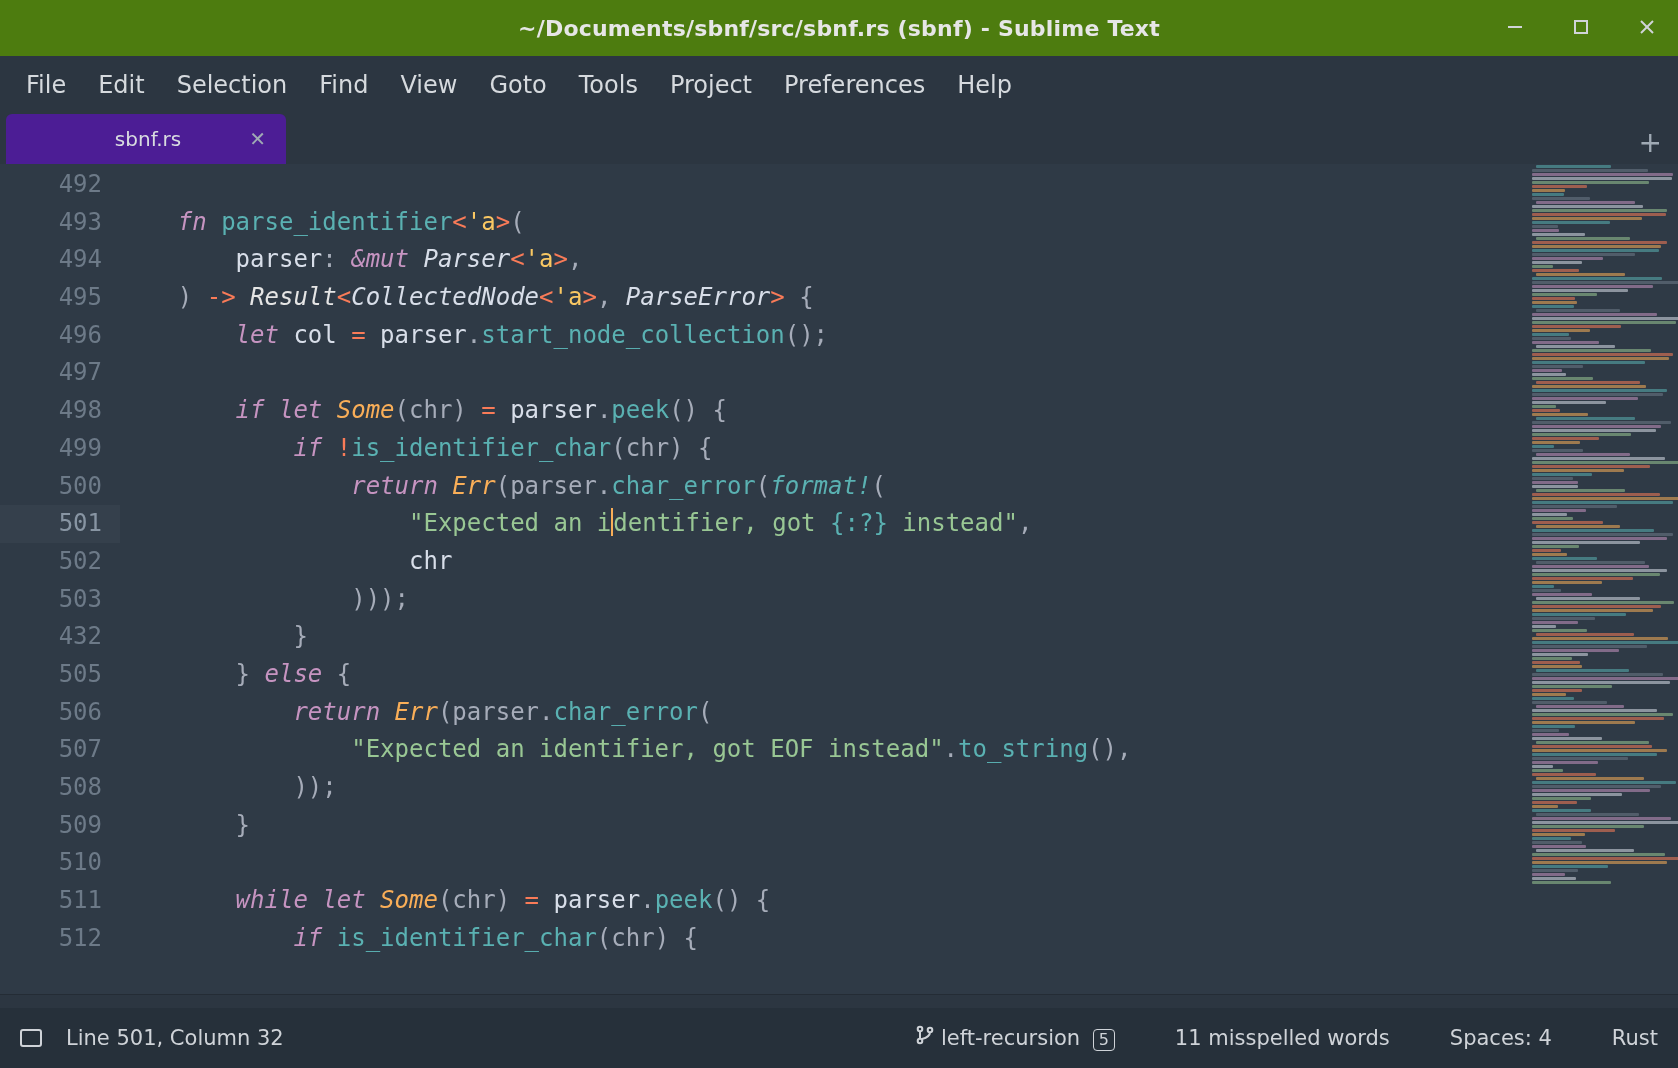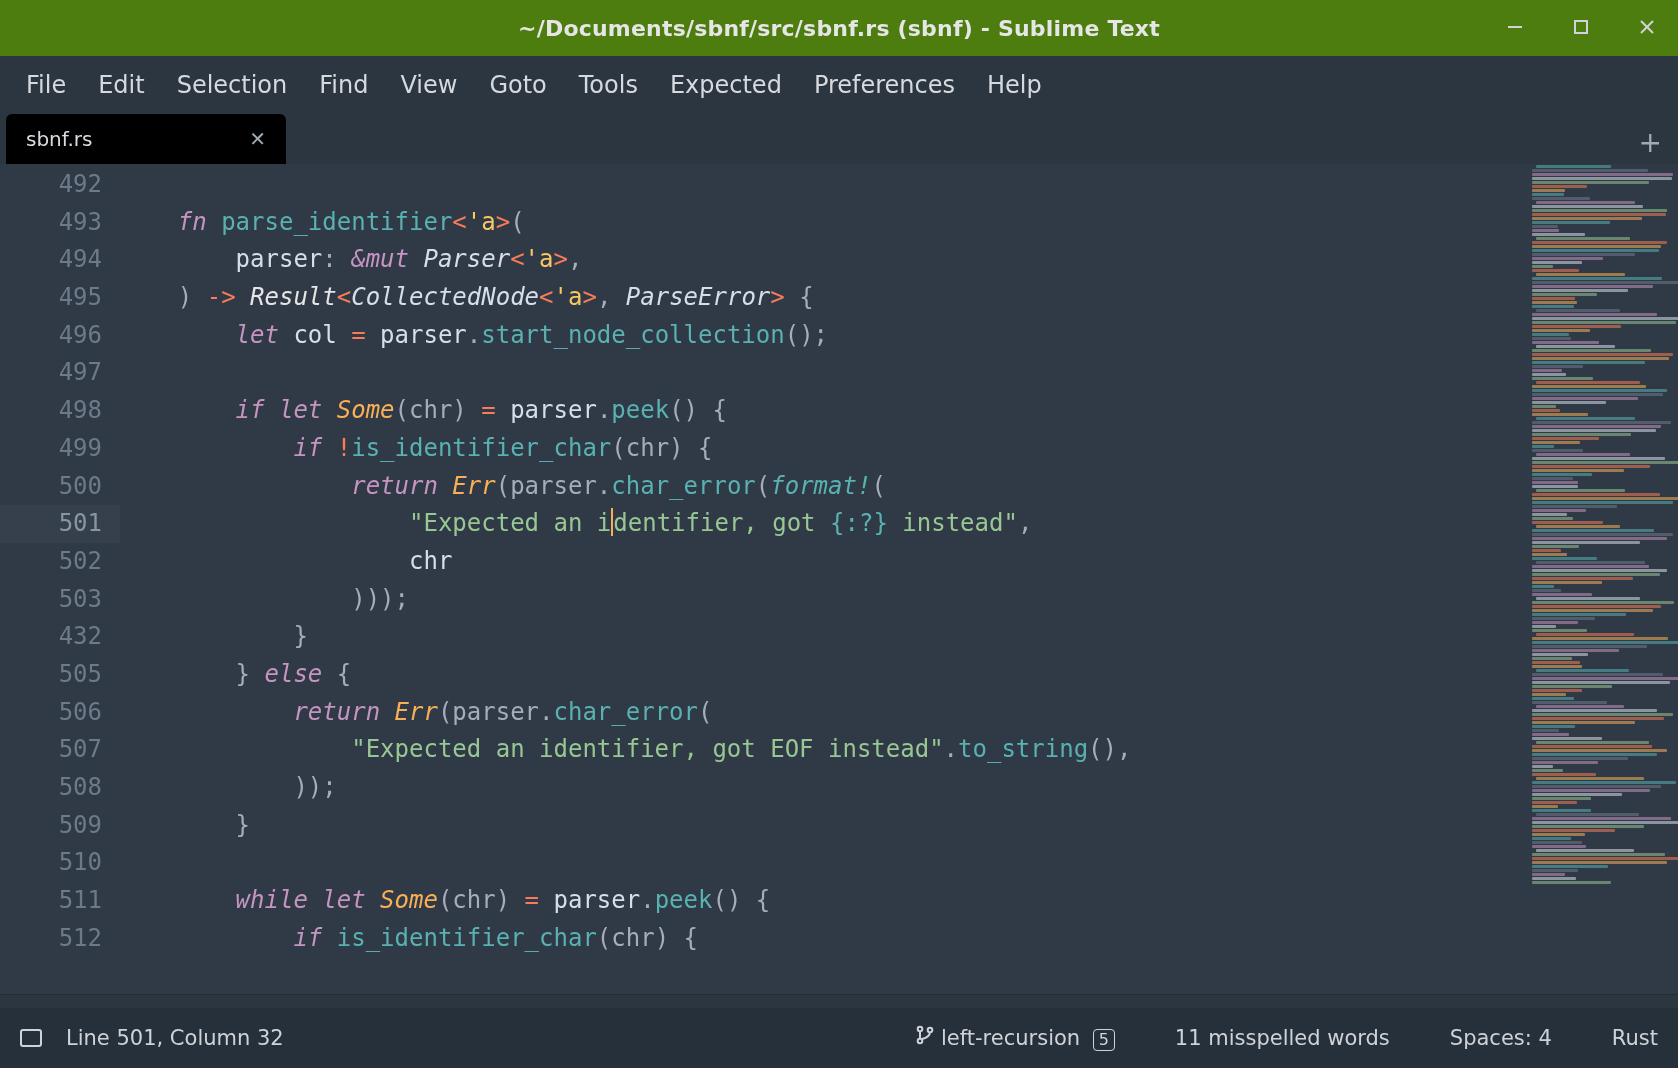--- a/index.html
+++ b/index.html
@@ -62,30 +62,30 @@
   
   .tabbar {
     height: 50px;
     display: flex;
     align-items: flex-end;
     background: #2c3641;
     position: relative;
     padding-left: 6px;
   }
   .tab {
-    background: #000000;
+    background: #4c1d95;
     height: 50px;
     display: flex;
     align-items: center;
     padding: 0 20px;
     border-top-left-radius: 6px;
     border-top-right-radius: 6px;
     gap: 68px;
     min-width: 280px;
-    justify-content: space-between;
+    justify-content: flex-end;
   }
   .tab .tabtitle { font-size: 20px; color: #d8dce0; }
   .tab .tabclose { color: #9faab4; font-size: 20px; cursor: default; }
   .newtab {
     position: absolute;
     right: 16px;
     top: 12px;
     color: #9faab4;
     font-size: 28px;
     cursor: default;
@@ -240,21 +240,21 @@
 </div>
 
 <div class="menubar" id="menubar">
     <div class="menuitem">File</div>
     <div class="menuitem">Edit</div>
     <div class="menuitem">Selection</div>
     <div class="menuitem">Find</div>
     <div class="menuitem">View</div>
     <div class="menuitem">Goto</div>
     <div class="menuitem">Tools</div>
-    <div class="menuitem">Expected</div>
+    <div class="menuitem">Project</div>
     <div class="menuitem">Preferences</div>
     <div class="menuitem">Help</div>
   </div>
 
 <div class="tabbar">
   <div class="tab">
     <span class="tabtitle">sbnf.rs</span>
     <span class="tabclose">✕</span>
   </div>
   <div class="newtab">+</div>

